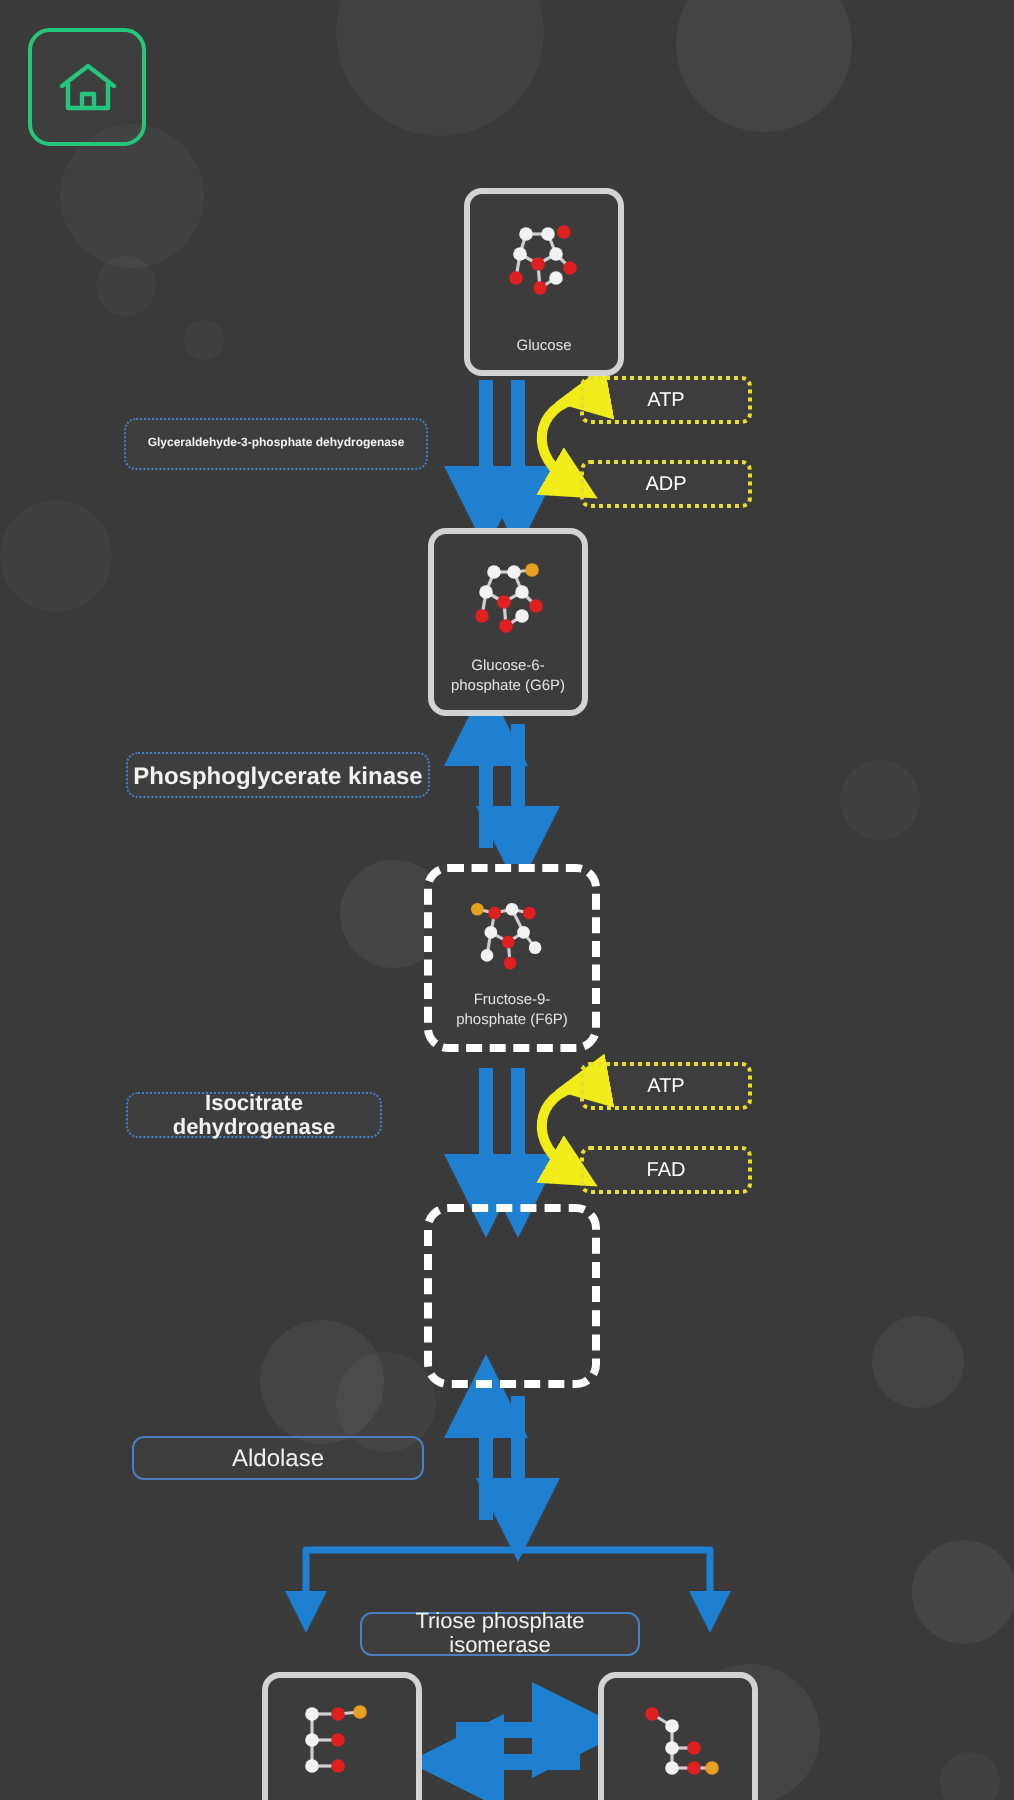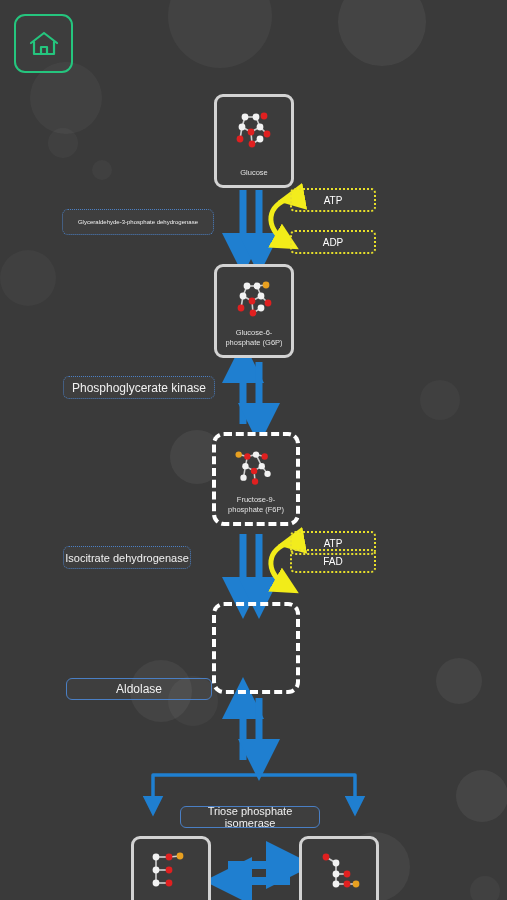--- a/index.html
+++ b/index.html
@@ -63,21 +63,21 @@
   
   .enzyme {
     position:absolute;
     display:flex; align-items:center; justify-content:center;
     border-radius:6px;
     color:#f1f1f1;
     text-align:center;
     background:rgba(255,255,255,0.025);
     z-index:14;
   }
-  .enzyme.dotted { border:1.5px dotted #4a7fc4; }
+  .enzyme.dotted { border:1.5px dotted #4a7fc4;font-weight:bold; }
   .enzyme.solid  { border:1.5px solid #4a7fc4; }
 
   
   .cofactor {
     position:absolute;
     display:flex; align-items:center; justify-content:center;
     border:2px dotted #e8e02a;
     border-radius:5px;
     color:#ffffff;
     font-size:10px;
@@ -146,21 +146,21 @@
     <line x1="259" y1="698" x2="259" y2="760" stroke="#1f7fd0" stroke-width="7" marker-end="url(#bluehead)"></line>
 
     <path d="M153,777 L153,806" fill="none" stroke="#1f7fd0" stroke-width="3.5" marker-end="url(#bluehead)"></path>
     <path d="M355,777 L355,806" fill="none" stroke="#1f7fd0" stroke-width="3.5" marker-end="url(#bluehead)"></path>
     <path d="M153,777 L153,775 L355,775 L355,777" fill="none" stroke="#1f7fd0" stroke-width="3.5" stroke-linejoin="round"></path>
 
     <line x1="228" y1="865" x2="290" y2="865" stroke="#1f7fd0" stroke-width="8" marker-end="url(#bluehead)"></line>
     <line x1="290" y1="881" x2="228" y2="881" stroke="#1f7fd0" stroke-width="8" marker-end="url(#bluehead)"></line>
   </svg>
 
-  <div class="mol-card solid" style="left:214px; top:94px; width:80px; height:94px;align-items:center;">
+  <div class="mol-card solid" style="left:232px; top:94px; width:80px; height:94px;align-items:center;">
     <svg class="mol-svg" width="56" height="56" viewBox="0 0 56 56">
       <g stroke="#cfcfcf" stroke-width="1.6">
         <line x1="19" y1="11" x2="30" y2="11"></line>
           <line x1="19" y1="11" x2="16" y2="21"></line>
         <line x1="16" y1="21" x2="25" y2="26"></line>
           <line x1="25" y1="26" x2="34" y2="21"></line>
         <line x1="34" y1="21" x2="30" y2="11"></line>
           <line x1="16" y1="21" x2="14" y2="33"></line>
         <line x1="25" y1="26" x2="26" y2="38"></line>
           <line x1="34" y1="21" x2="41" y2="28"></line>
@@ -289,37 +289,37 @@
   </div>
 
   <div class="enzyme dotted" style="left:63px; top:376px; width:152px; height:23px; font-size:12px;">
     <span>Phosphoglycerate kinase</span>
   </div>
 
   <div class="enzyme dotted" style="left:63px; top:546px; width:128px; height:23px; font-size:11px;">
     <span>Isocitrate dehydrogenase</span>
   </div>
 
-  <div class="enzyme solid" style="left:66px; top:678px; width:146px; height:22px; font-size:12px;">
+  <div class="enzyme solid" style="left:66px; top:718px; width:146px; height:22px; font-size:12px;">
     <span>Aldolase</span>
   </div>
 
   <div class="enzyme solid" style="left:180px; top:806px; width:140px; height:22px; font-size:11px;">
     <span>Triose phosphate isomerase</span>
   </div>
 
   <div class="cofactor" style="left:290px; top:188px; width:86px; height:24px;">
     <span>ATP</span>
   </div>
 
   <div class="cofactor" style="left:290px; top:230px; width:86px; height:24px;text-align:center;">
     <span>ADP</span>
   </div>
 
   <div class="cofactor" style="left:290px; top:531px; width:86px; height:24px;">
     <span>ATP</span>
   </div>
 
-  <div class="cofactor" style="left:290px; top:549px; width:86px; height:24px;justify-content:center;">
+  <div class="cofactor" style="left:290px; top:573px; width:86px; height:24px;justify-content:center;">
     <span>FAD</span>
   </div>
 
 </div>
 
 </body></html>

